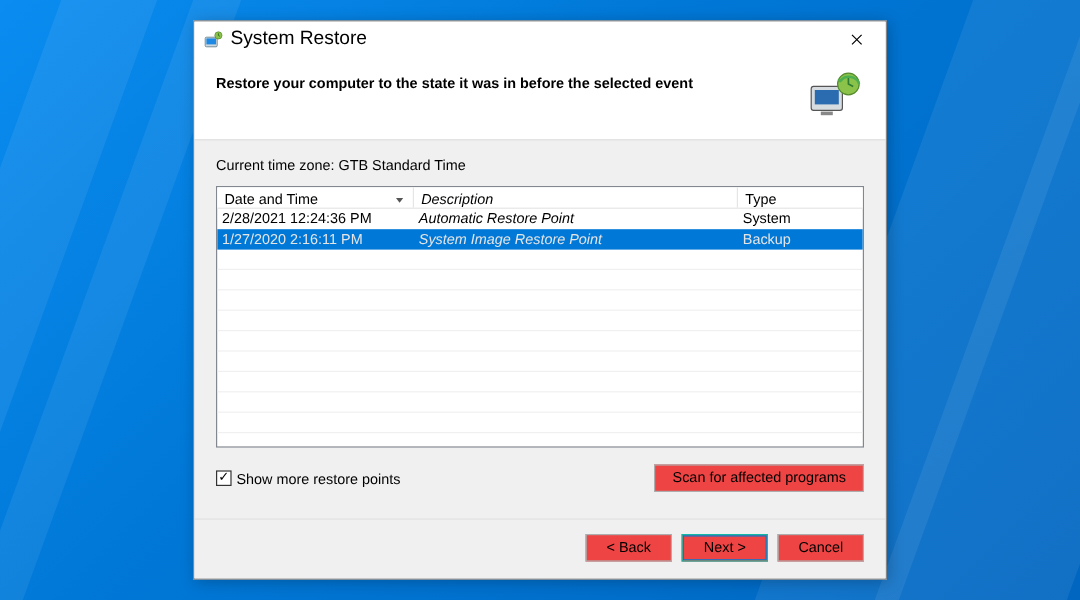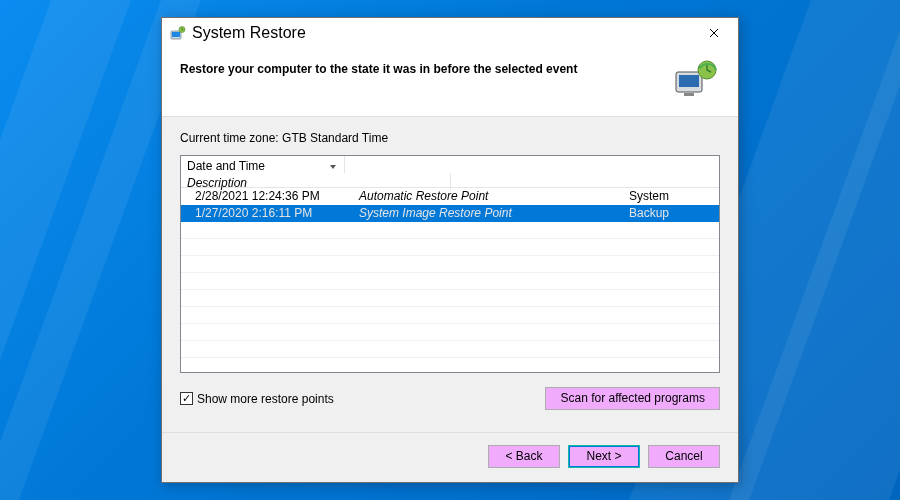--- a/index.html
+++ b/index.html
@@ -91,44 +91,43 @@
       background: #fff;
       border: 1px solid #828790;
       height: 218px;
       font-size: 12px;
       overflow: hidden;
     }
     .grid-header {
       display: flex;
       background: #fff;
       border-bottom: 1px solid #e5e5e5;
-      height: 32px;
+      height: 18px;
       user-select: none;
-      flex-direction: column;
     }
     .gh {
       padding: 3px 6px 0 6px;
       border-right: 1px solid #e5e5e5;
       position: relative;
       color: #000;
       cursor: pointer;
     }
     .gh.sorted::after {
       content:""; position:absolute;
       right:8px; top:9px;
       border-left:3px solid transparent;
       border-right:3px solid transparent;
       border-top:4px solid #555;
     }
     .c-date { width: 164px; }
     .c-desc { width: 270px; font-style: italic; }
     .c-type { flex:1; border-right:none;}
     .grid-body { }
     .row { display:flex; height:17px; line-height:17px;}
-    .row > div { padding: 0 14px; overflow:hidden; white-space:nowrap; }
+    .row > div { padding: 0 4px; overflow:hidden; white-space:nowrap; }
     .row .c-date { width:164px; }
     .row .c-desc { width:270px; }
     .row .c-type { flex:1; }
     .row.selected { background:#0078d7; color:#e5e5e5; }
     .empty-rules .row { border-bottom:1px solid #f0f0f0; height:17px;}
 
     .below-grid {
       display:flex; align-items:center;
       margin-top: 14px;
     }
@@ -139,21 +138,21 @@
     .checkbox-box {
       width:13px; height:13px;
       border:1px solid #333;
       display:flex; align-items:center; justify-content:center;
       background:#fff;
     }
     .checkbox-box .chk { font-size:11px; line-height:1; color:#000; }
     .below-grid .spacer { flex:1; }
 
     .btn {
-      background: #f0abfc;
+      background: #ef4444;
       border: 1px solid #adadad;
       padding: 4px 14px;
       font-family: inherit; font-size:12px;
       cursor: pointer;
       min-width: 72px;
       height: 23px;
       line-height: 13px;
       text-align:center;
     }
     .btn.default { border: 1px solid #14b8a6; box-shadow: inset 0 0 0 1px #0078d7;}
@@ -210,20 +209,21 @@
     </div>
   </div>
 
   <div class="content">
     <div class="tz-label">Current time zone: GTB Standard Time</div>
 
     <div class="grid">
       <div class="grid-header">
         <div class="gh c-date sorted">Date and Time</div>
         <div class="gh c-desc">Description</div>
+        <div class="gh c-type">Type</div>
       </div>
       <div class="grid-body">
         <div class="row">
           <div class="c-date">2/28/2021 12:24:36 PM</div>
           <div class="c-desc">Automatic Restore Point</div>
           <div class="c-type">System</div>
         </div>
         <div class="row selected">
           <div class="c-date">1/27/2020 2:16:11 PM</div>
           <div class="c-desc">System Image Restore Point</div>

